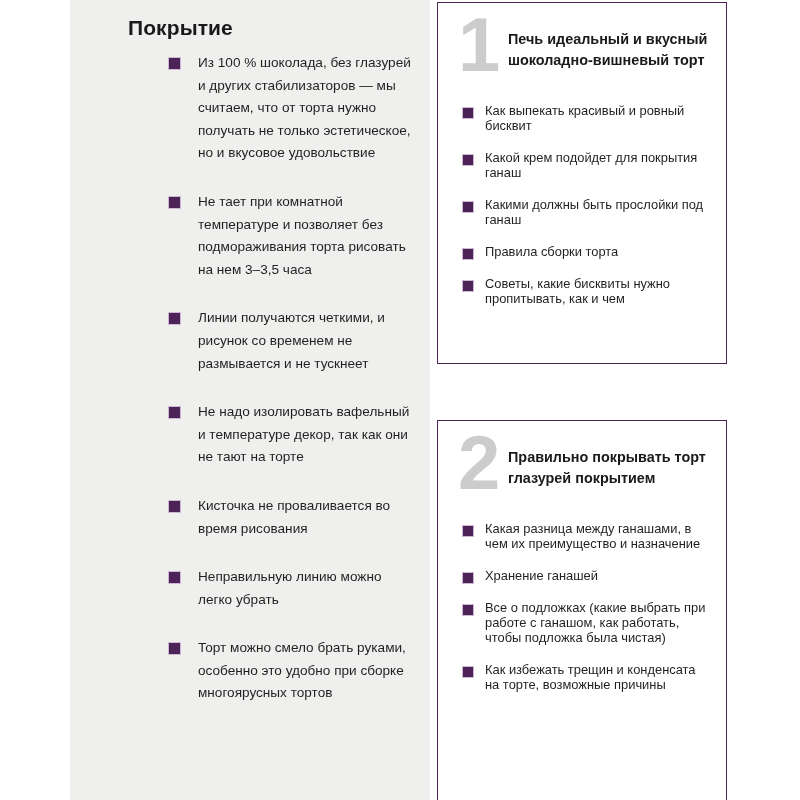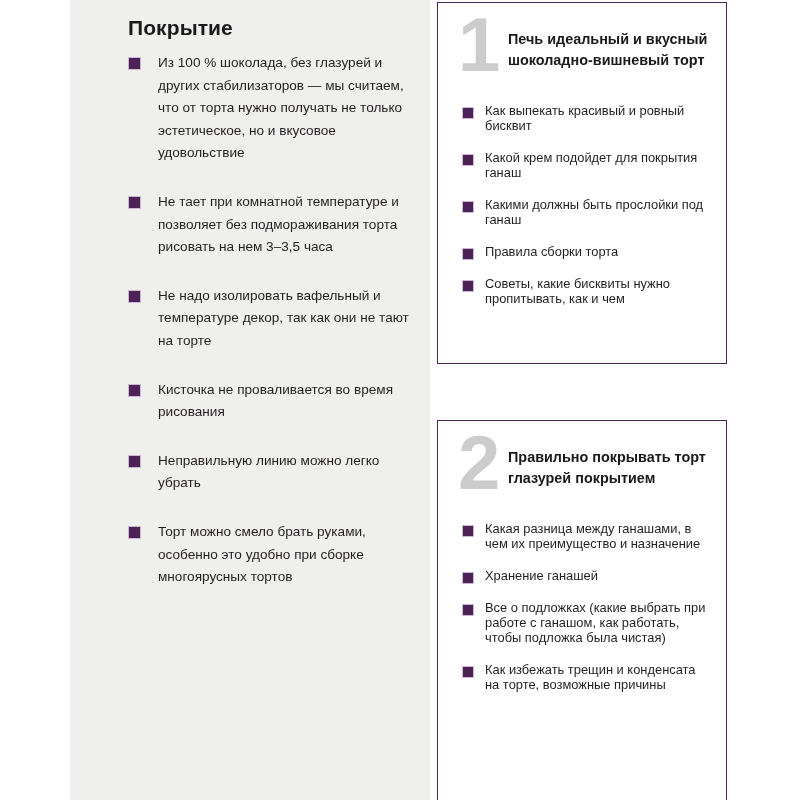--- a/index.html
+++ b/index.html
@@ -55,20 +55,21 @@
   }
 
   .lb-item {
     position: relative;
     padding-left: 88px;
     padding-right: 14px;
     margin-bottom: 26px;
     font-size: 13.6px;
     line-height: 22.6px;
     color: #231f20;
+    margin-left: 40px;
   }
   .lb-item .bullet {
     position: absolute;
     left: 58px;
     top: 5px;
     width: 13px;
     height: 13px;
     background: #4d2257;
     border: 1px solid #cdb8d3;
     box-sizing: border-box;
@@ -148,20 +149,21 @@
         <li class="lb-item">
           <span class="bullet" style="background: rgb(77, 34, 87);"></span>
           <span class="txt">Из 100 % шоколада, без глазурей и других стабилизаторов — мы считаем, что от торта нужно получать не только эстетическое, но и вкусовое удовольствие</span>
         </li>
         <li class="lb-item">
           <span class="bullet" style="background: rgb(77, 34, 87);"></span>
           <span class="txt">Не тает при комнатной температуре и позволяет без подмораживания торта рисовать на нем 3–3,5 часа</span>
         </li>
         <li class="lb-item">
           <span class="bullet" style="background: rgb(77, 34, 87);"></span>
+          <span class="txt">Линии получаются четкими, и рисунок со временем не размывается и не тускнеет</span>
         </li>
         <li class="lb-item">
           <span class="bullet" style="background: rgb(77, 34, 87);"></span>
           <span class="txt">Не надо изолировать вафельный и температуре декор, так как они не тают на торте</span>
         </li>
         <li class="lb-item">
           <span class="bullet" style="background: rgb(77, 34, 87);"></span>
           <span class="txt">Кисточка не проваливается во время рисования</span>
         </li>
         <li class="lb-item">

